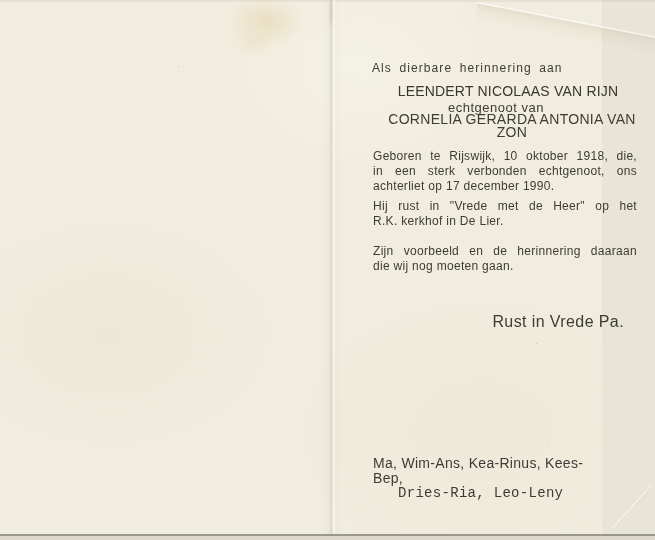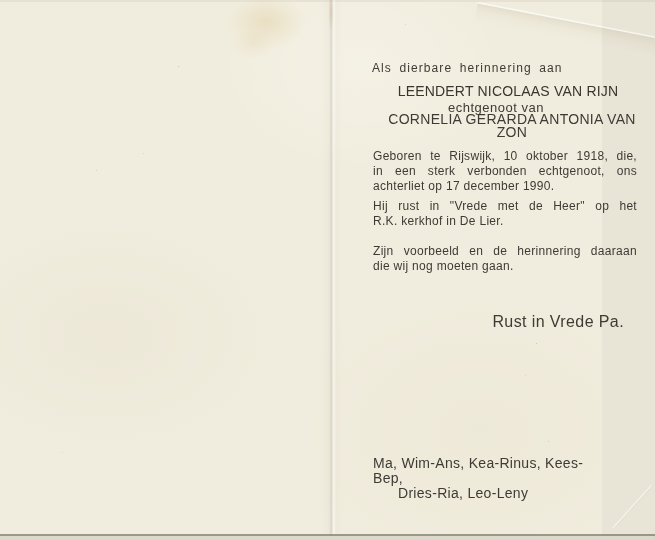--- a/index.html
+++ b/index.html
@@ -70,21 +70,21 @@
     letter-spacing:0.5px;line-height:15px;}
   .spouse{left:380px;top:113px;width:264px;text-align:center;font-size:14px;
     letter-spacing:0.3px;line-height:13px;}
   .para{left:373px;width:264px;font-size:12px;letter-spacing:0.3px;line-height:15px;}
   .p1{top:149px;} .p2{top:199px;} .p3{top:244px;}
   .jl{text-align:justify;text-align-last:justify;}
   .ll{text-align:left;}
   .closing{left:360px;top:314px;width:264px;text-align:right;font-size:16px;
     letter-spacing:0.4px;line-height:15px;}
   .family{left:373px;top:456px;font-size:14px;letter-spacing:0.3px;line-height:15px;}
-  .family .ind1{padding-left:25px;}
+  .family .ind1{padding-left:25px;font-family:Liberation Mono, monospace;}
   .family .ind2{padding-left:29px;}
 </style>
 </head>
 <body>
 
 <div class="scan">
 
   <div class="top-edge"></div>
 
   <div style="position:absolute;left:0;top:0;width:320px;height:536px;"></div>

